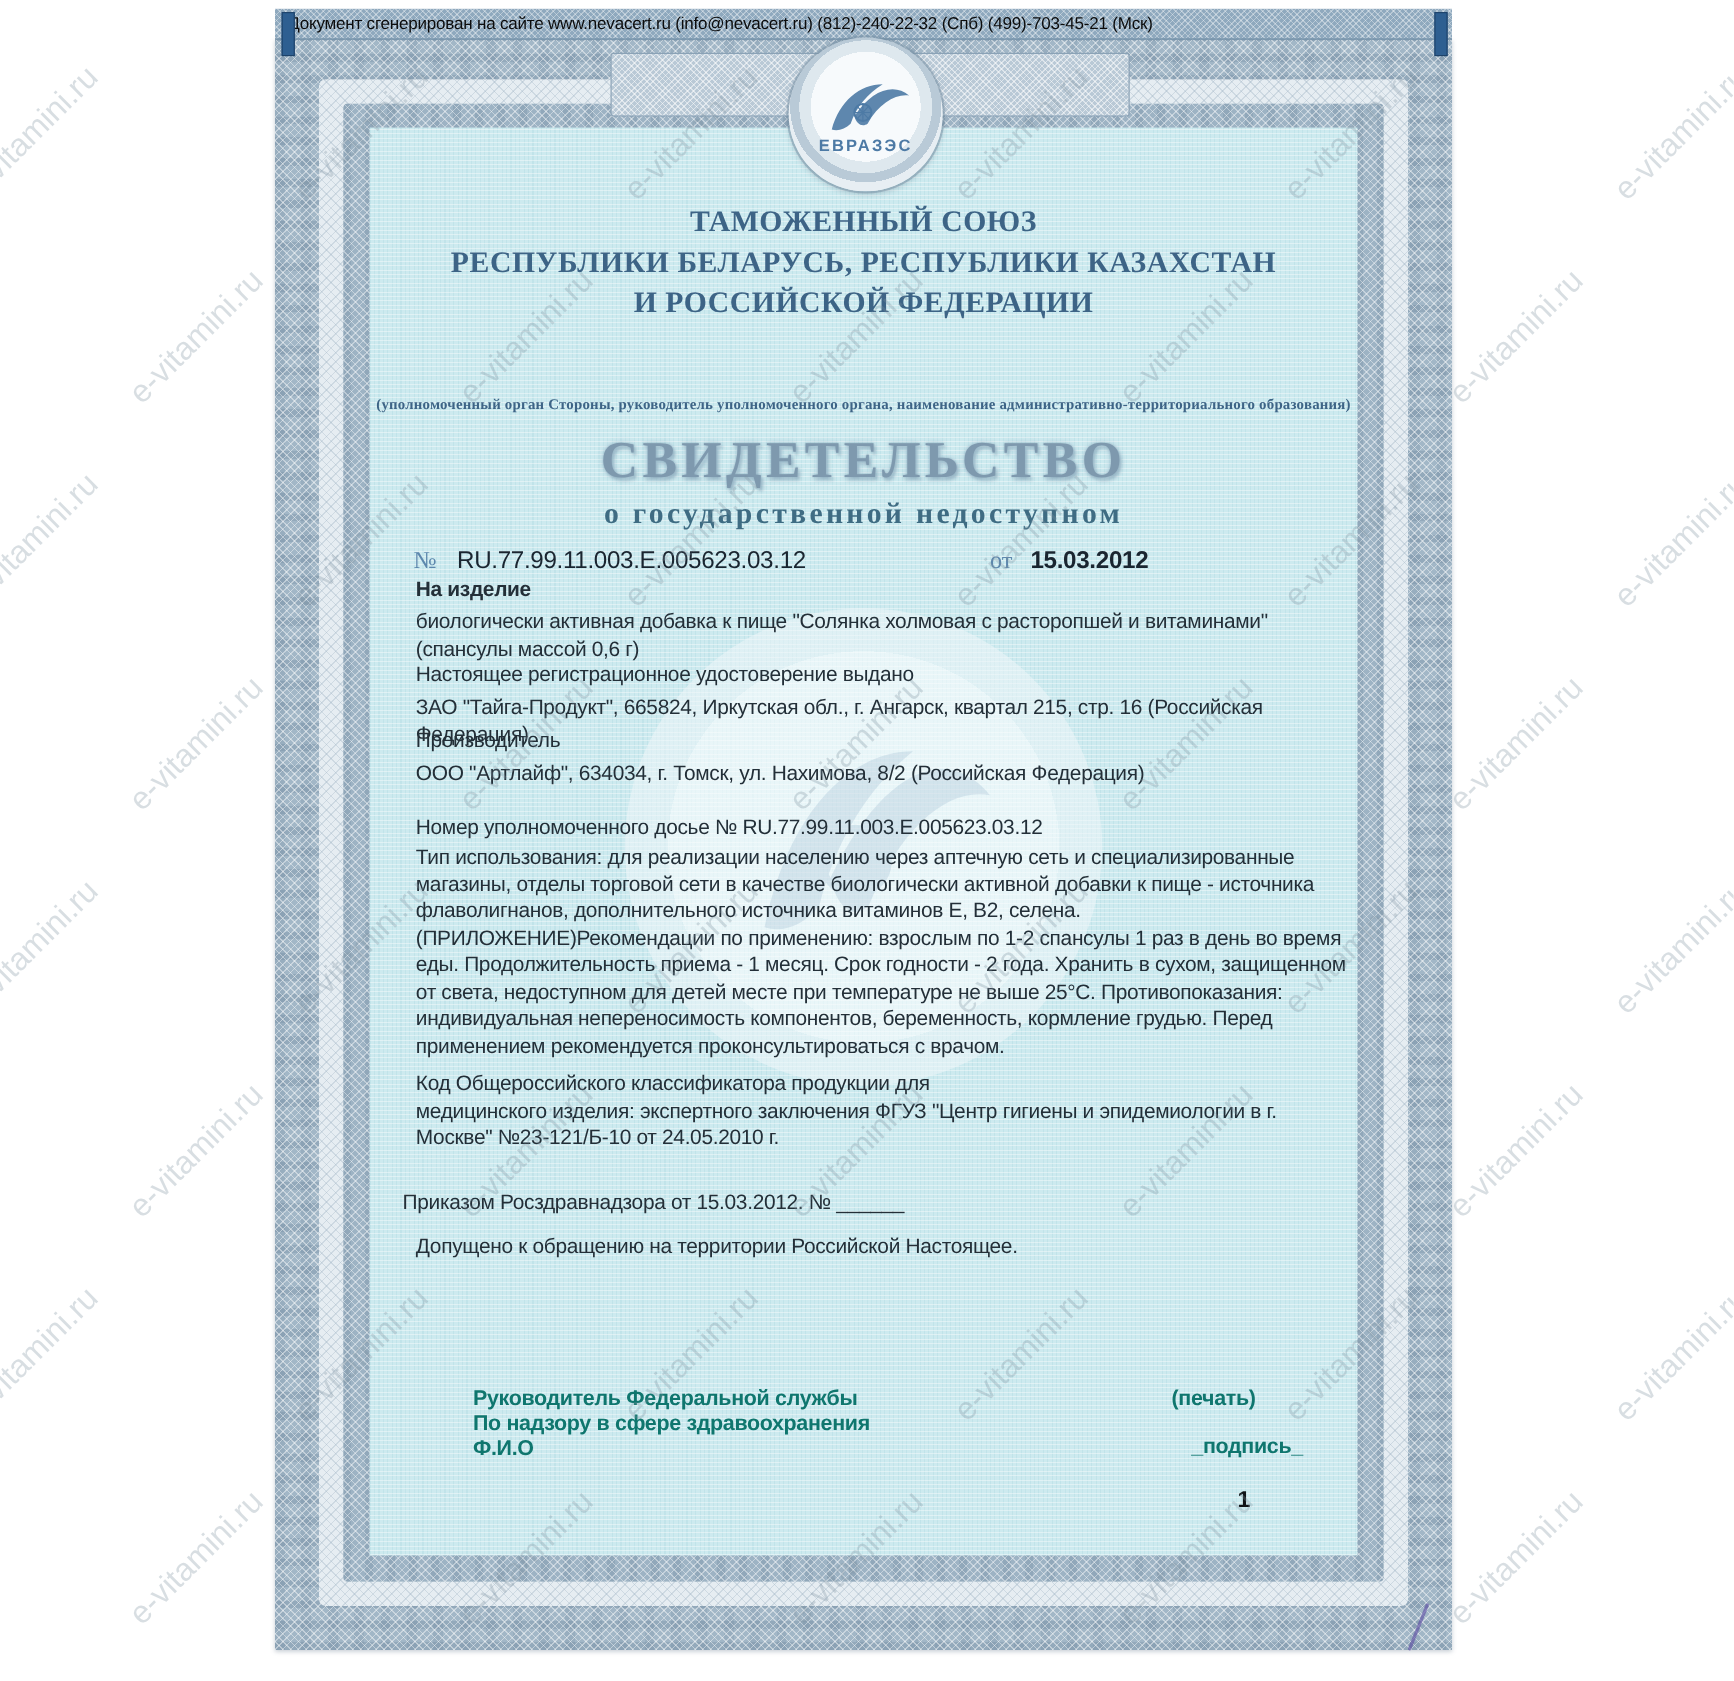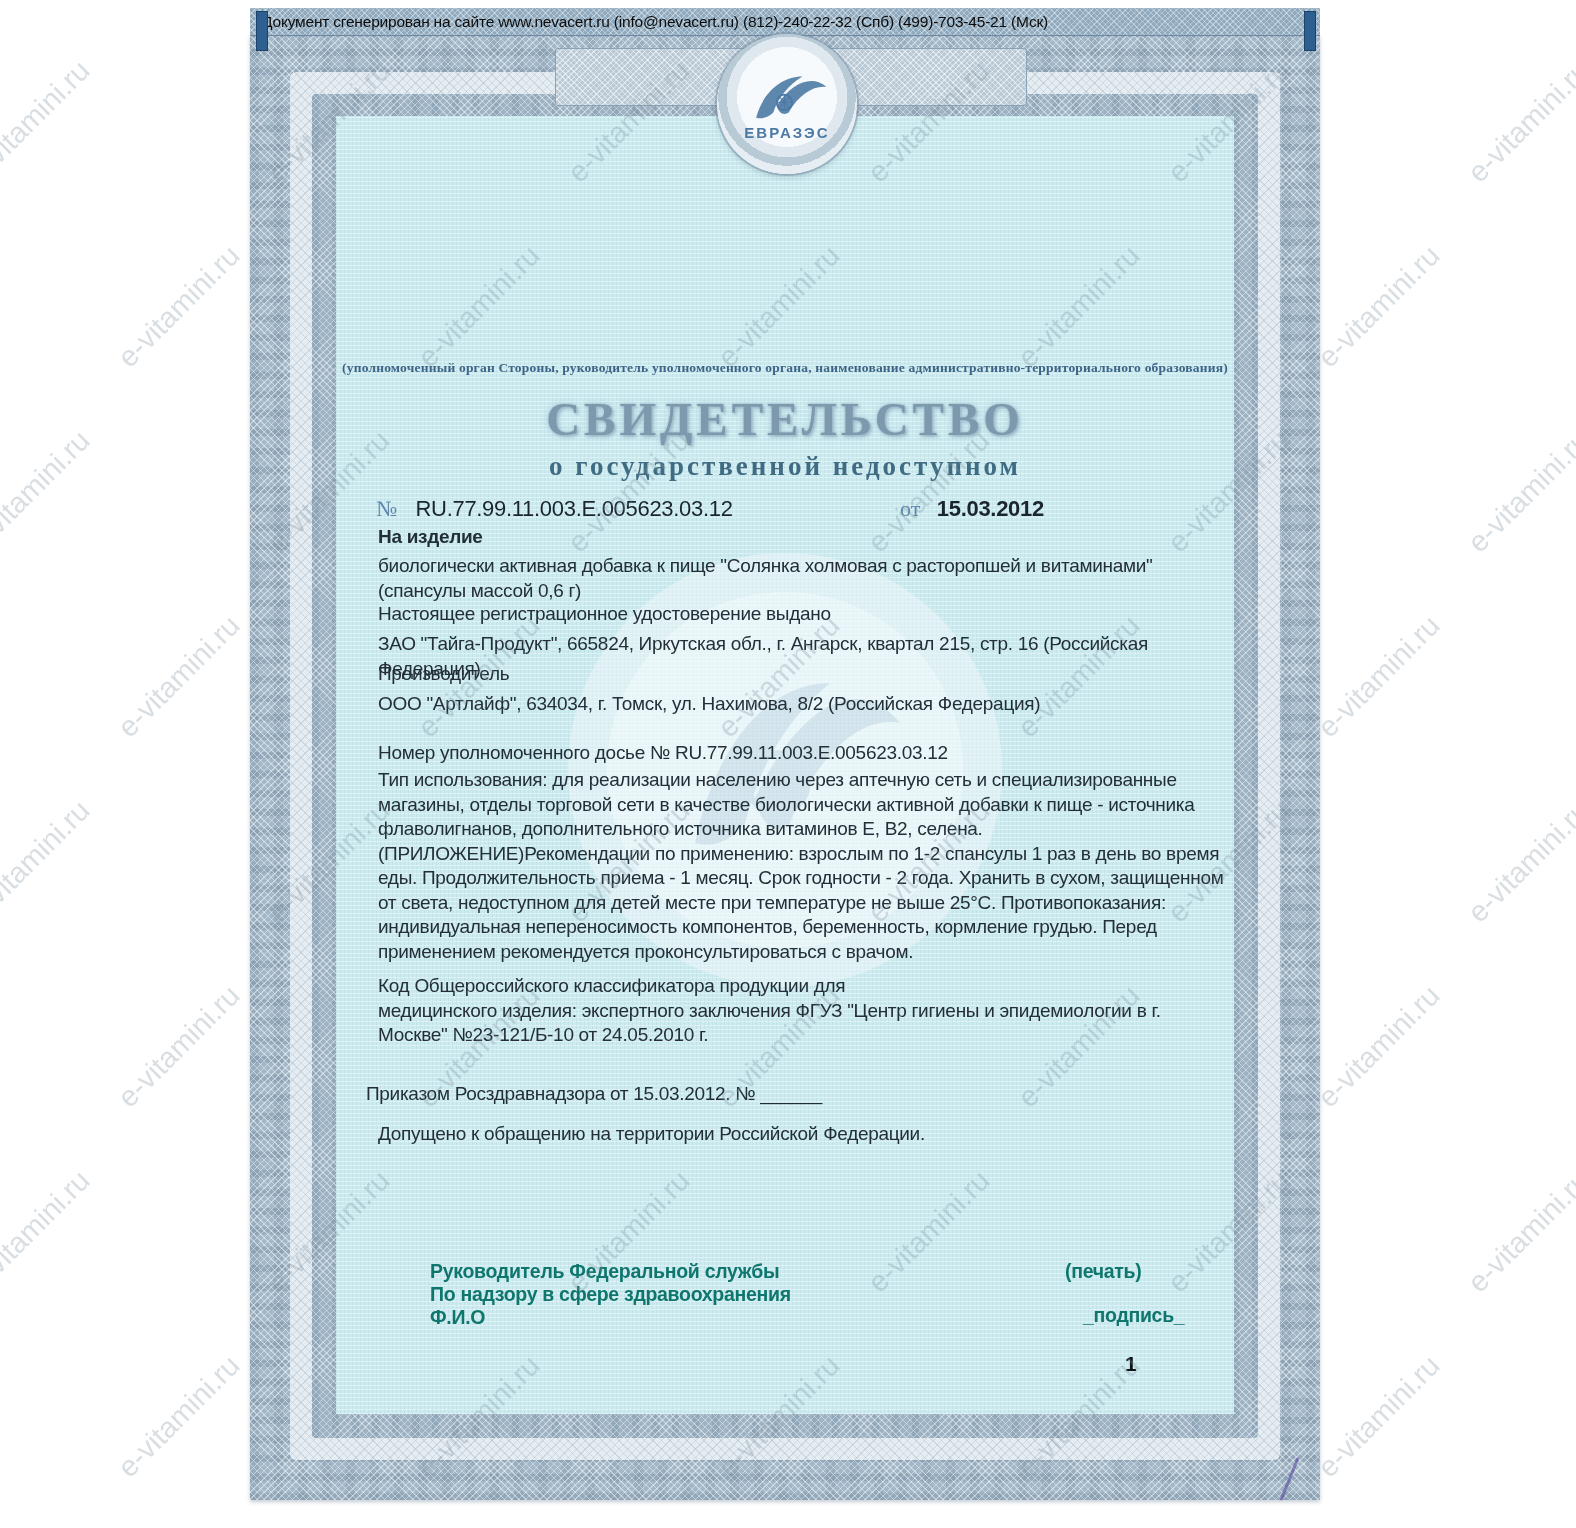--- a/index.html
+++ b/index.html
@@ -161,20 +161,25 @@
   </div>
 
   <div class="big-seal">
     <svg width="250" height="240" viewBox="0 0 100 96">
       <path d="M14,78 C22,38 44,14 68,14 C52,27 40,46 34,70 C28,78 20,80 14,78 Z" fill="#4d7aa5"></path>
       <path d="M38,60 C56,22 80,10 96,30 C82,27 64,40 52,70 C46,76 40,70 38,60 Z" fill="#4d7aa5"></path>
       <circle cx="47" cy="54" r="12" fill="none" stroke="#4d7aa5" stroke-width="2.5"></circle>
     </svg>
   </div>
 
+  <div class="abs center serif title" style="top:175px;">
+    <div>ТАМОЖЕННЫЙ СОЮЗ</div>
+    <div>РЕСПУБЛИКИ БЕЛАРУСЬ, РЕСПУБЛИКИ КАЗАХСТАН</div>
+    <div>И РОССИЙСКОЙ ФЕДЕРАЦИИ</div>
+  </div>
 
   <div class="abs center serif doc-main" style="top:384px;">СВИДЕТЕЛЬСТВО</div>
 
   <div class="abs center serif authority" style="top:352px;">(уполномоченный орган Стороны, руководитель уполномоченного органа, наименование административно-территориального образования)</div>
   <div class="abs center serif doc-sub" style="top:443px;">о государственной недоступном</div>
 
   <div class="abs" style="left:126px;top:488px;">
     <span class="reg-label">№</span>
     <span class="reg-value" style="margin-left:14px;">RU.77.99.11.003.E.005623.03.12</span>
   </div>
@@ -187,21 +192,21 @@
   <div class="abs body-text" style="left:128px;top:546px;width:852px;">биологически активная добавка к пище "Солянка холмовая с расторопшей и витаминами" (спансулы массой 0,6 г)</div>
   <div class="abs body-text" style="left:128px;top:594px;width:852px;">Настоящее регистрационное удостоверение выдано</div>
   <div class="abs body-text" style="left:128px;top:624px;width:852px;">ЗАО "Тайга-Продукт", 665824, Иркутская обл., г. Ангарск, квартал 215, стр. 16 (Российская Федерация)</div>
   <div class="abs body-text" style="left:128px;top:654px;width:852px;">Производитель</div>
   <div class="abs body-text" style="left:128px;top:684px;width:852px;">ООО "Артлайф", 634034, г. Томск, ул. Нахимова, 8/2 (Российская Федерация)</div>
   <div class="abs body-text" style="left:128px;top:733px;width:852px;">Номер уполномоченного досье № RU.77.99.11.003.E.005623.03.12</div>
   <div class="abs body-text" style="left:128px;top:760px;width:856px;">Тип использования: для реализации населению через аптечную сеть и специализированные магазины, отделы торговой сети в качестве биологически активной добавки к пище - источника флаволигнанов, дополнительного источника витаминов E, B2, селена. (ПРИЛОЖЕНИЕ)Рекомендации по применению: взрослым по 1-2 спансулы 1 раз в день во время еды. Продолжительность приема - 1 месяц. Срок годности - 2 года. Хранить в сухом, защищенном от света, недоступном для детей месте при температуре не выше 25°C. Противопоказания: индивидуальная непереносимость компонентов, беременность, кормление грудью. Перед применением рекомендуется проконсультироваться с врачом.</div>
   <div class="abs body-text" style="left:128px;top:966px;width:852px;">Код Общероссийского классификатора продукции для
 медицинского изделия: экспертного заключения ФГУЗ "Центр гигиены и эпидемиологии в г. Москве" №23-121/Б-10 от 24.05.2010 г.</div>
   <div class="abs body-text" style="left:116px;top:1074px;width:852px;">Приказом Росздравнадзора от 15.03.2012. № ______</div>
-  <div class="abs body-text" style="left:128px;top:1114px;width:852px;">Допущено к обращению на территории Российской Федерации.</div>
+  <div class="abs body-text" style="left:128px;top:1114px;width:852px;">Допущено к обращению на территории Российской Настоящее.</div>
 
   <div class="abs sig" style="left:180px;top:1252px;">
     <div>Руководитель Федеральной службы</div>
     <div>По надзору в сфере здравоохранения</div>
     <div>Ф.И.О</div>
   </div>
   <div class="abs sig" style="left:815px;top:1252px;">(печать)</div>
   <div class="abs sig" style="left:833px;top:1296px;">_подпись_</div>
 
   <div class="abs pagenum" style="left:875px;top:1344px;">1</div>

